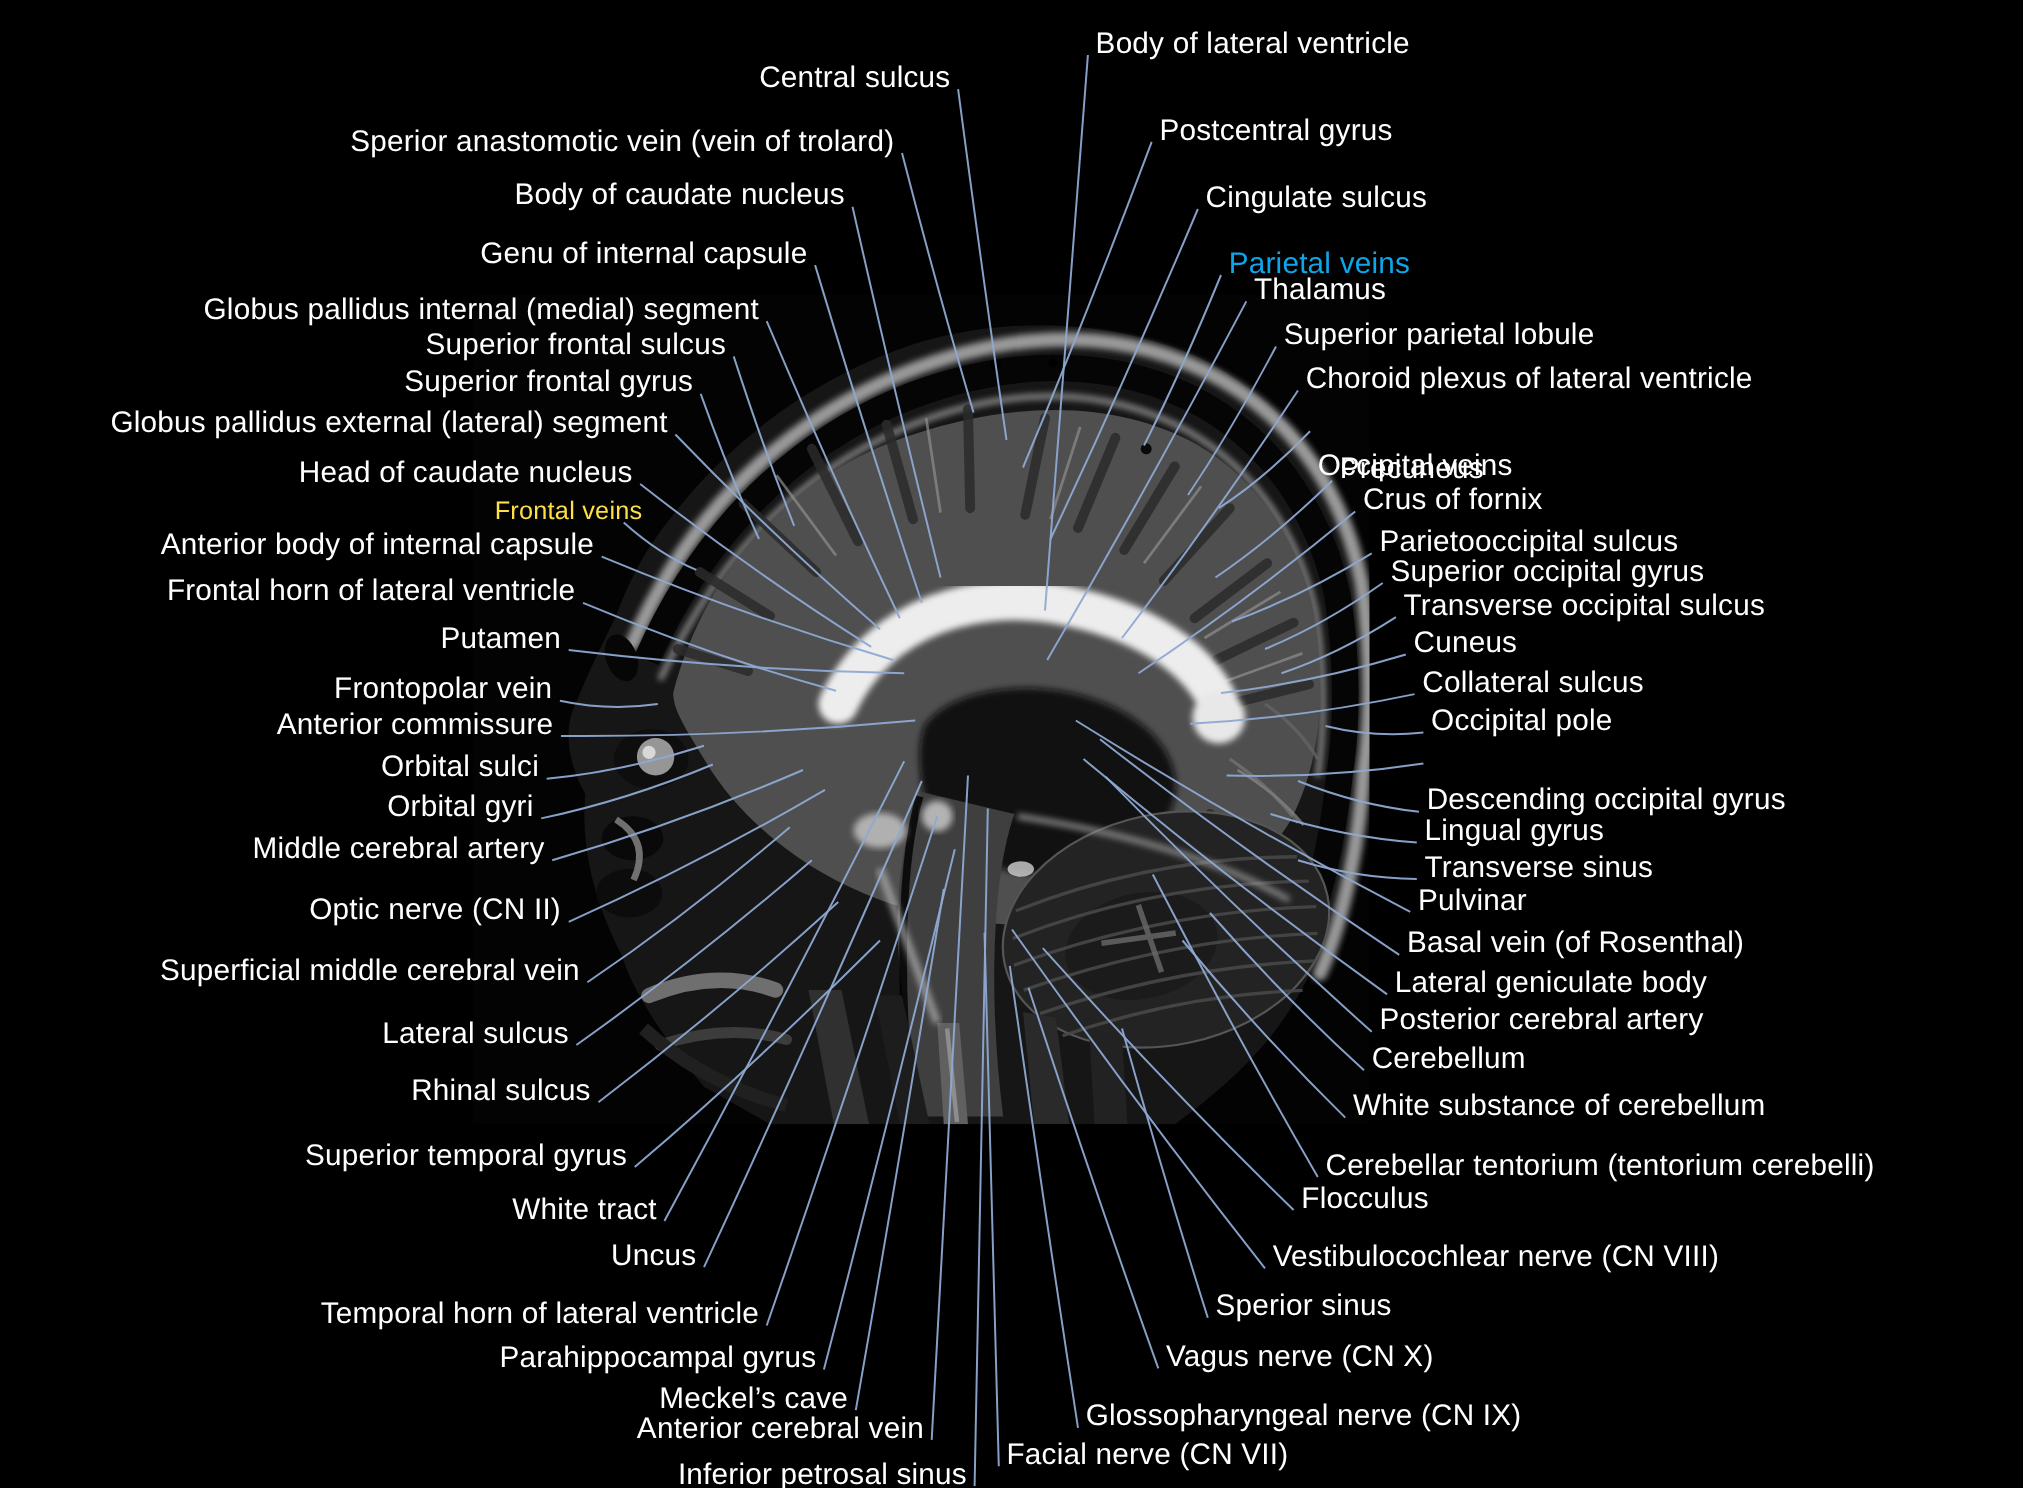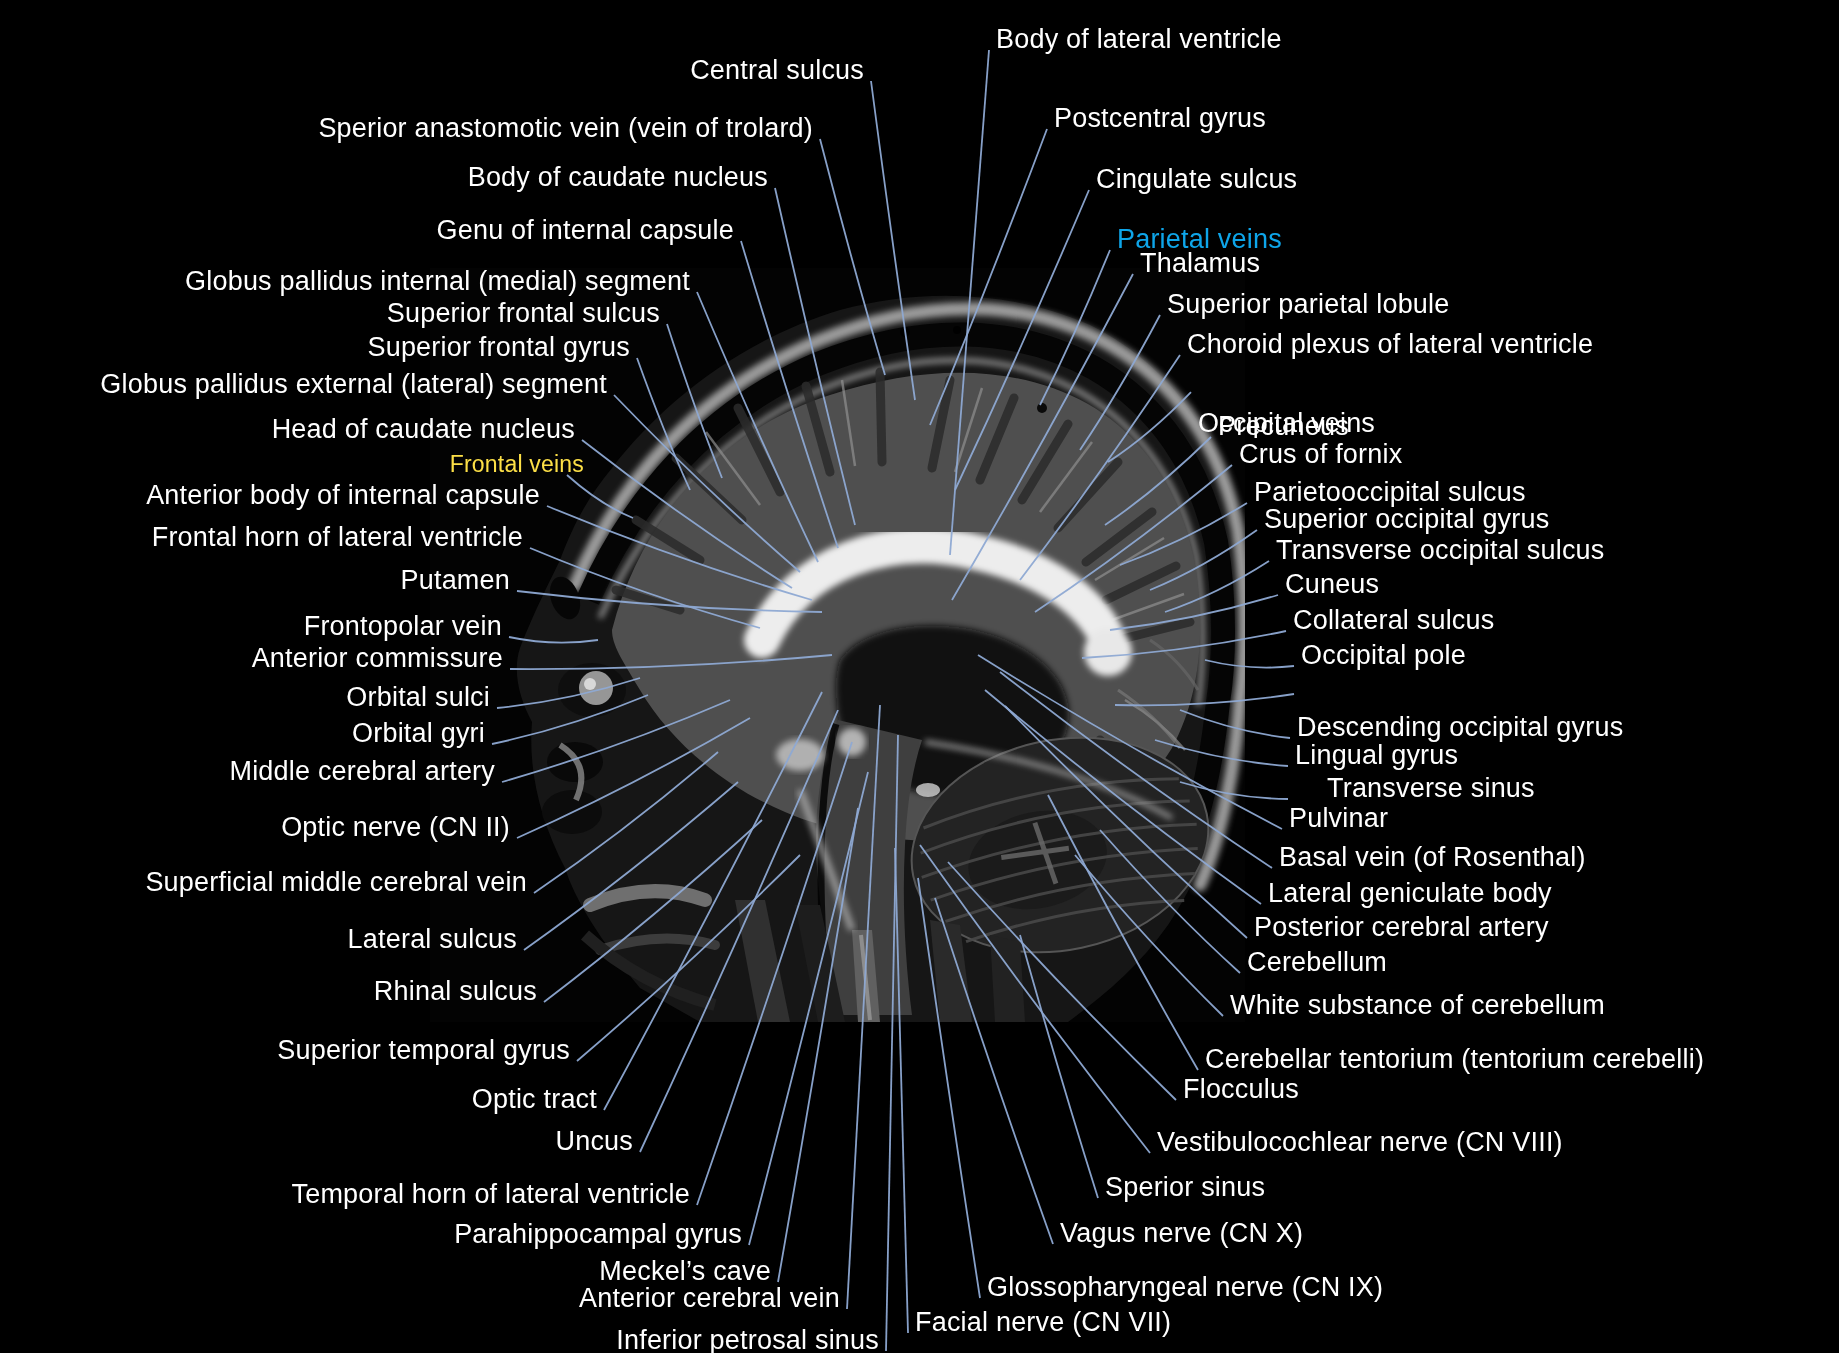--- a/index.html
+++ b/index.html
@@ -256,21 +256,21 @@
       <div class="label left" style="left: 502px; top: 626px; color: rgb(255, 255, 255); font-size: 27px;">Frontopolar vein</div>
       <div class="label left" style="left: 503px; top: 658px; color: rgb(255, 255, 255); font-size: 27px;">Anterior commissure</div>
       <div class="label left" style="left: 490px; top: 697px; color: rgb(255, 255, 255); font-size: 27px;">Orbital sulci</div>
       <div class="label left" style="left: 485px; top: 733px; color: rgb(255, 255, 255); font-size: 27px;">Orbital gyri</div>
       <div class="label left" style="left: 495px; top: 771px; color: rgb(255, 255, 255); font-size: 27px;">Middle cerebral artery</div>
       <div class="label left" style="left: 510px; top: 827px; color: rgb(255, 255, 255); font-size: 27px;">Optic nerve (CN II)</div>
       <div class="label left" style="left: 527px; top: 882px; color: rgb(255, 255, 255); font-size: 27px;">Superficial middle cerebral vein</div>
       <div class="label left" style="left: 517px; top: 939px; color: rgb(255, 255, 255); font-size: 27px;">Lateral sulcus</div>
       <div class="label left" style="left: 537px; top: 991px; color: rgb(255, 255, 255); font-size: 27px;">Rhinal sulcus</div>
       <div class="label left" style="left: 570px; top: 1050px; color: rgb(255, 255, 255); font-size: 27px;">Superior temporal gyrus</div>
-      <div class="label left" style="left: 597px; top: 1099px; color: rgb(255, 255, 255); font-size: 27px;">Optic tract</div>
+      <div class="label left" style="left: 597px; top: 1099px; color: rgb(255, 255, 255); font-size: 27px;">White tract</div>
       <div class="label left" style="left: 633px; top: 1141px; color: rgb(255, 255, 255); font-size: 27px;">Uncus</div>
       <div class="label left" style="left: 690px; top: 1194px; color: rgb(255, 255, 255); font-size: 27px;">Temporal horn of lateral ventricle</div>
       <div class="label left" style="left: 742px; top: 1234px; color: rgb(255, 255, 255); font-size: 27px;">Parahippocampal gyrus</div>
       <div class="label left" style="left: 771px; top: 1271px; color: rgb(255, 255, 255); font-size: 27px;">Meckel’s cave</div>
       <div class="label left" style="left: 840px; top: 1298px; color: rgb(255, 255, 255); font-size: 27px;">Anterior cerebral vein</div>
       <div class="label left" style="left: 879px; top: 1340px; color: rgb(255, 255, 255); font-size: 27px;">Inferior petrosal sinus</div>
       <div class="label right" style="left: 996px; top: 39px; color: rgb(255, 255, 255); font-size: 27px;">Body of lateral ventricle</div>
       <div class="label right" style="left: 1054px; top: 118px; color: rgb(255, 255, 255); font-size: 27px;">Postcentral gyrus</div>
       <div class="label right" style="left: 1096px; top: 179px; color: rgb(255, 255, 255); font-size: 27px;">Cingulate sulcus</div>
       <div class="label right" style="left: 1117px; top: 239px; color: #0ea5e9; font-size: 27px;">Parietal veins</div>
@@ -281,21 +281,21 @@
       <div class="label right" style="left: 1218px; top: 426px; color: rgb(255, 255, 255); font-size: 27px;">Precuneus</div>
       <div class="label right" style="left: 1239px; top: 454px; color: rgb(255, 255, 255); font-size: 27px;">Crus of fornix</div>
       <div class="label right" style="left: 1254px; top: 492px; color: rgb(255, 255, 255); font-size: 27px;">Parietooccipital sulcus</div>
       <div class="label right" style="left: 1264px; top: 519px; color: rgb(255, 255, 255); font-size: 27px;">Superior occipital gyrus</div>
       <div class="label right" style="left: 1276px; top: 550px; color: rgb(255, 255, 255); font-size: 27px;">Transverse occipital sulcus</div>
       <div class="label right" style="left: 1285px; top: 584px; color: rgb(255, 255, 255); font-size: 27px;">Cuneus</div>
       <div class="label right" style="left: 1293px; top: 620px; color: rgb(255, 255, 255); font-size: 27px;">Collateral sulcus</div>
       <div class="label right" style="left: 1301px; top: 655px; color: rgb(255, 255, 255); font-size: 27px;">Occipital pole</div>
       <div class="label right" style="left: 1297px; top: 727px; color: rgb(255, 255, 255); font-size: 27px;">Descending occipital gyrus</div>
       <div class="label right" style="left: 1295px; top: 755px; color: rgb(255, 255, 255); font-size: 27px;">Lingual gyrus</div>
-      <div class="label right" style="left: 1295px; top: 788px; color: rgb(255, 255, 255); font-size: 27px; margin-left: 32px;">Transverse sinus</div>
+      <div class="label right" style="left: 1295px; top: 788px; color: rgb(255, 255, 255); font-size: 27px;">Transverse sinus</div>
       <div class="label right" style="left: 1289px; top: 818px; color: rgb(255, 255, 255); font-size: 27px;">Pulvinar</div>
       <div class="label right" style="left: 1279px; top: 857px; color: rgb(255, 255, 255); font-size: 27px;">Basal vein (of Rosenthal)</div>
       <div class="label right" style="left: 1268px; top: 893px; color: rgb(255, 255, 255); font-size: 27px;">Lateral geniculate body</div>
       <div class="label right" style="left: 1254px; top: 927px; color: rgb(255, 255, 255); font-size: 27px;">Posterior cerebral artery</div>
       <div class="label right" style="left: 1247px; top: 962px; color: rgb(255, 255, 255); font-size: 27px;">Cerebellum</div>
       <div class="label right" style="left: 1230px; top: 1005px; color: rgb(255, 255, 255); font-size: 27px;">White substance of cerebellum</div>
       <div class="label right" style="left: 1205px; top: 1059px; color: rgb(255, 255, 255); font-size: 27px;">Cerebellar tentorium (tentorium cerebelli)</div>
       <div class="label right" style="left: 1183px; top: 1089px; color: rgb(255, 255, 255); font-size: 27px;">Flocculus</div>
       <div class="label right" style="left: 1157px; top: 1142px; color: rgb(255, 255, 255); font-size: 27px;">Vestibulocochlear nerve (CN VIII)</div>
       <div class="label right" style="left: 1105px; top: 1187px; color: rgb(255, 255, 255); font-size: 27px;">Sperior sinus</div>

